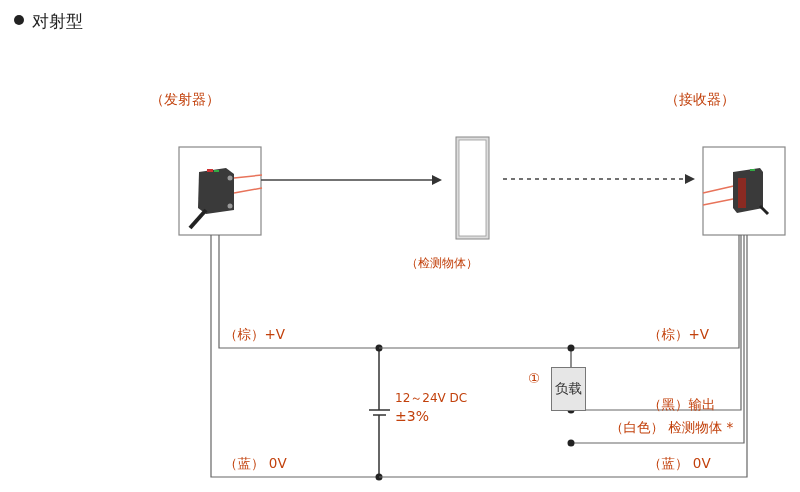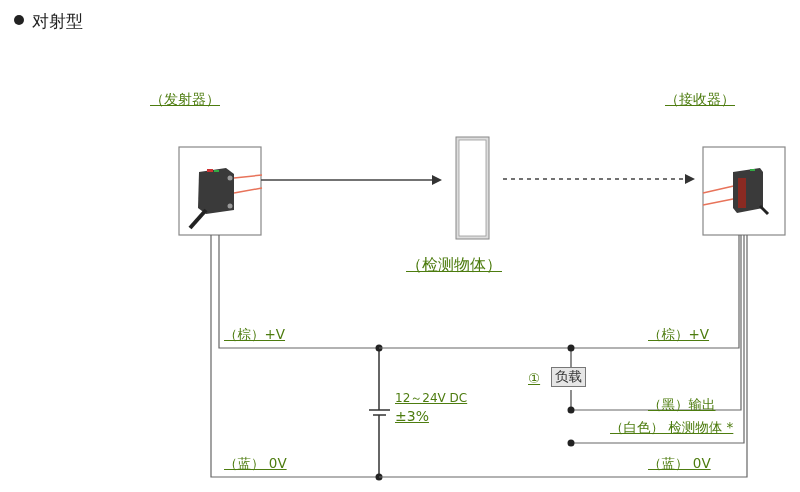--- a/index.html
+++ b/index.html
@@ -2,34 +2,34 @@
 <html><head>
 <meta charset="utf-8">
 <style>
   html, body { margin:0; padding:0; background:#ffffff; }
   body { width:800px; height:492px; position:relative; overflow:hidden;
          font-family:"DejaVu Sans", sans-serif; color:#333333; }
   .abs { position:absolute; white-space:nowrap;text-align:right; }
   .title { left:14px; top:10px; font-size:17px; color:#222; }
   .title .bullet { display:inline-block; width:10px; height:10px; border-radius:50%;
                    background:#222; margin-right:8px; vertical-align:middle; position:relative; top:-2px; }
-  .lbl { font-size:13.5px; color:#4d7c0f;text-decoration:underline; }
-  .load { border:1px solid #777; background:#e6e6e6; padding:0 3px; font-size:13.5px; }
+  .lbl { font-size:13.5px; color:#c2410c; }
+  .load { border:1px solid #777; background:#e6e6e6; padding:12px 3px; font-size:13.5px; }
   svg.wires { position:absolute; left:0; top:0; }
 </style>
 </head>
 <body>
 
 <div class="abs title">
   <span class="bullet"></span><span>对射型</span>
 </div>
 
 <div class="abs lbl" style="left:150px;top:91px;font-size:14px;">（发射器）</div>
 <div class="abs lbl" style="left:665px;top:91px;font-size:14px;">（接收器）</div>
-<div class="abs lbl" style="left:406px;top:255px;font-size:16px;">（检测物体）</div>
+<div class="abs lbl" style="left:406px;top:255px;font-size:12px;">（检测物体）</div>
 
 <svg class="wires" width="800" height="492">
 
   <g>
     <rect x="179" y="147" width="82" height="88" fill="#fff" stroke="#888" stroke-width="1.2"></rect>
     <line x1="234" y1="178" x2="262" y2="175" stroke="#e8735a" stroke-width="1.5"></line>
     <line x1="234" y1="193" x2="262" y2="188" stroke="#e8735a" stroke-width="1.5"></line>
     <path d="M199 172 L226 168 L234 174 L234 210 L206 214 L198 208 Z" fill="#3a3a3a"></path>
     <rect x="207" y="169" width="6" height="3" fill="#cc3333"></rect>
     <rect x="214" y="170" width="5" height="2" fill="#33aa44"></rect>

